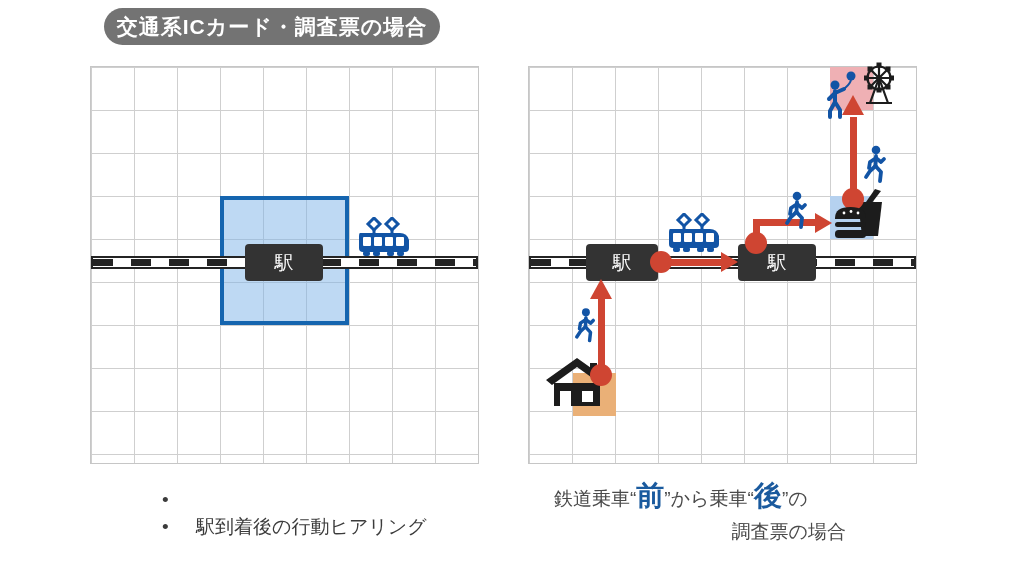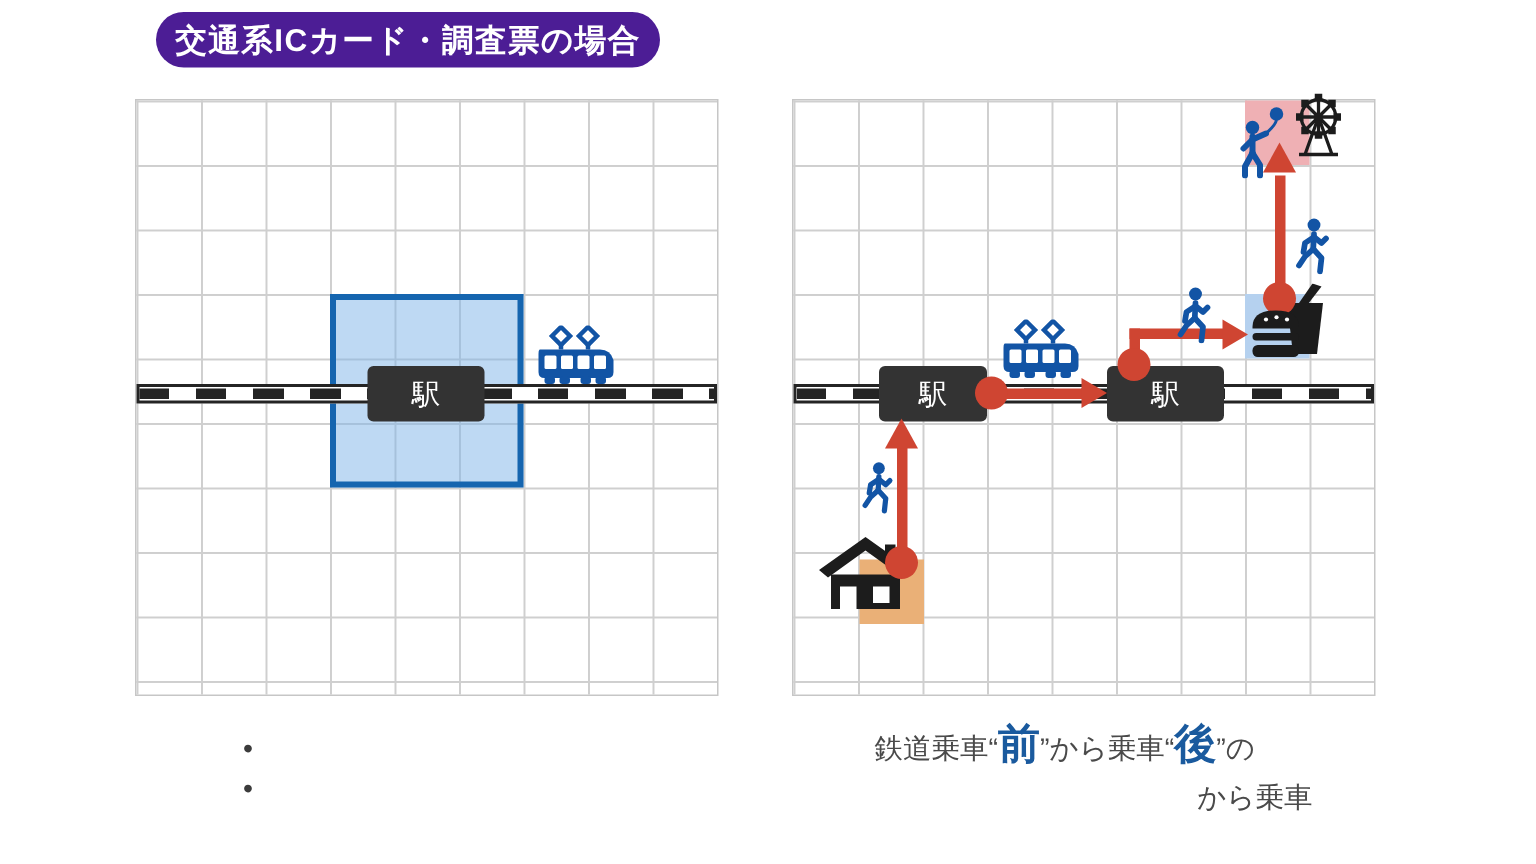--- a/index.html
+++ b/index.html
@@ -6,21 +6,21 @@
   .canvas{
     position:relative;width:1024px;height:576px;background:#ffffff;
     font-family:"Liberation Sans","DejaVu Sans",sans-serif;overflow:hidden;
   }
   
   .pill{
     position:absolute;top:8px;height:37px;border-radius:19px;
     display:flex;align-items:center;justify-content:center;
     color:#ffffff;font-size:21px;font-weight:bold;letter-spacing:1px;
   }
-  .pill-gray{left:104px;width:336px;background:#4c1d95;}
+  .pill-gray{left:104px;width:336px;background:#737373;}
   .pill-blue{left:568px;width:322px;background:#1660ab;}
   
   .grid{
     position:absolute;top:66px;width:387px;height:396px;
     background-color:#ffffff;
     background-image:
       linear-gradient(to right,#cfcfcf 1px,transparent 1px),
       linear-gradient(to bottom,#cfcfcf 1px,transparent 1px);
     background-size:43px 43px;
     border:1px solid #c6c6c6;
@@ -61,21 +61,21 @@
   .dot{position:absolute;width:22px;height:22px;border-radius:50%;background:#cf4532;z-index:6;}
   .shaft{position:absolute;background:#cf4532;z-index:4;}
   .head-up{position:absolute;width:0;height:0;z-index:4;
     border-left:11px solid transparent;border-right:11px solid transparent;border-bottom:20px solid #cf4532;}
   .head-right{position:absolute;width:0;height:0;z-index:4;
     border-top:10px solid transparent;border-bottom:10px solid transparent;border-left:17px solid #cf4532;}
   
   .bullets{position:absolute;left:160px;top:486px;margin:0;padding:0;list-style:none;}
   .bullets li{font-size:19px;line-height:27px;color:#3b3b3b;display:flex;}
   .bullets .marker{width:34px;text-align:left;padding-left:2px;}
-  .caption-right{position:absolute;left:583px;top:479px;width:292px;color:#4a4a4a;font-size:19px;line-height:33px;}
+  .caption-right{position:absolute;left:554px;top:479px;width:292px;color:#4a4a4a;font-size:19px;line-height:33px;}
   .caption-right .em{color:#1a5a9e;font-size:28px;font-weight:bold;}
   .caption-line2{text-align:right;}
 </style>
 </head>
 <body>
 
 <div class="canvas">
 
   <div class="pill pill-gray">交通系ICカード・調査票の場合</div>
 
@@ -106,20 +106,21 @@
       </svg>
     </div>
   </div>
 
   <ul class="bullets">
     <li>
       <span class="marker">•</span>
     </li>
     <li>
       <span class="marker">•</span>
+      <span>駅到着後の行動ヒアリング</span>
     </li>
   </ul>
 
 
   <div class="grid grid-right">
 
     <div class="cell cell-home"></div>
     <div class="cell cell-food"></div>
     <div class="cell cell-leisure"></div>
 
@@ -269,16 +270,16 @@
           <rect x="10.5" y="23.5" width="5" height="5"></rect>
             <rect x="28.5" y="23.5" width="5" height="5"></rect>
           <circle cx="22" cy="17" r="2.6"></circle>
         </g>
       </svg>
     </div>
   </div>
 
   <div class="caption-right">
     <div><span>鉄道乗車“</span><span class="em">前</span><span>”から乗車“</span><span class="em">後</span><span>”の</span></div>
-    <div class="caption-line2">から乗車</div>
+    <div class="caption-line2">調査票の場合</div>
   </div>
 
 </div>
 
 </body></html>

